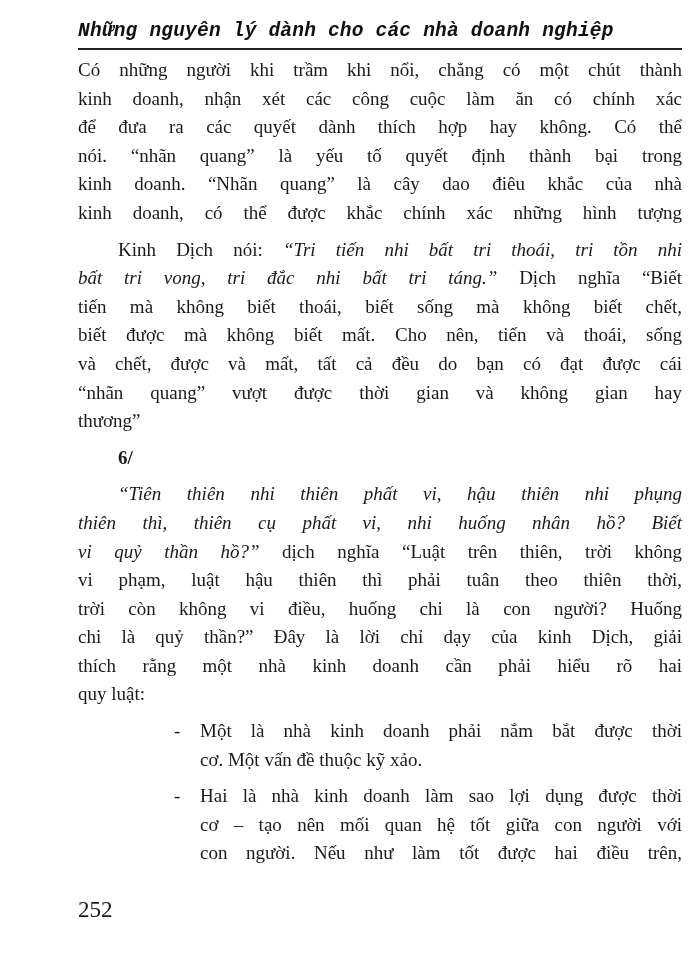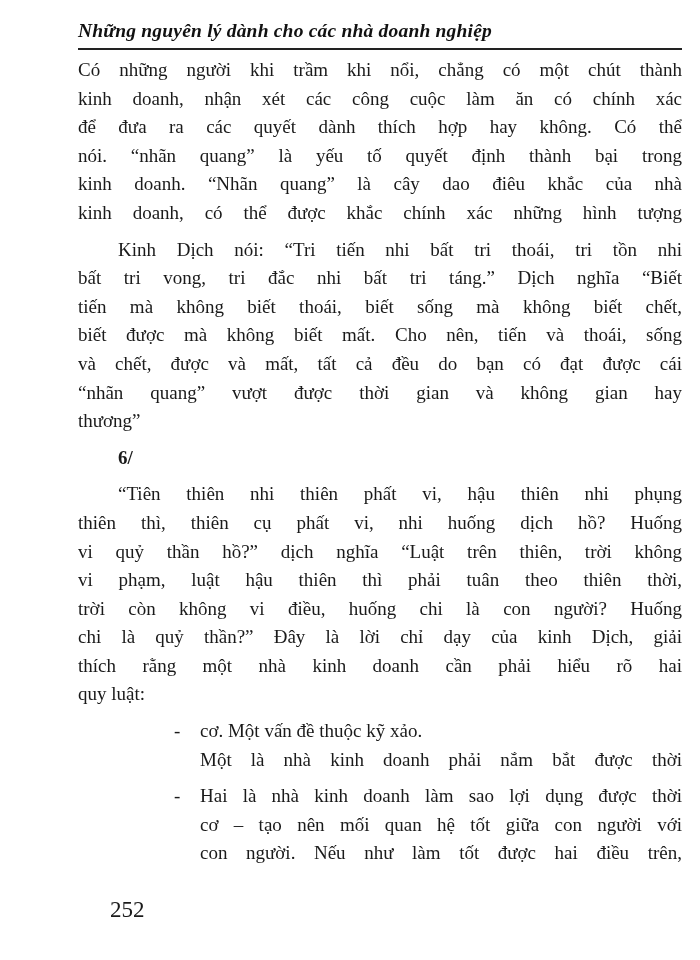--- a/index.html
+++ b/index.html
@@ -6,43 +6,43 @@
   body {
     width: 700px; height: 960px; background: #ffffff; position: relative;
     overflow: hidden; color: #1a1a1a;
     font-family: "DejaVu Serif", "Liberation Serif", serif;
   }
   .header {
     position: absolute; left: 78px; top: 16px; width: 604px; height: 32px;
   }
   .header-title {
     position: absolute; left: 0; top: 4px;
-    font-family: Liberation Serif, serif; font-style: italic; font-weight: bold;
+    font-family: Liberation Mono, monospace; font-style: italic; font-weight: bold;
     font-size: 19.5px; letter-spacing: 0.2px; color: #111;
     white-space: nowrap;
   }
   .header-rule {
     position: absolute; left: 0; top: 32px; width: 604px; height: 2px; background: #222;
   }
   .body-text {
     position: absolute; left: 78px; top: 56px; width: 604px;
     font-family: "Liberation Serif", serif; font-size: 19px; line-height: 28.6px;
   }
   .line { display: block; white-space: nowrap; height: 28.6px; }
   .justify { text-align: justify; text-align-last: justify; white-space: normal; }
   .indent { padding-left: 40px; }
   .gap { height: 8px; }
-  .it { }
+  .it { font-style: italic; }
   .heading { font-weight: bold; padding-left: 40px; }
   .bullets { margin-left: 96px; width: 508px; }
   .bullet-item { position: relative; padding-left: 26px; }
   .bullet-mark { position: absolute; left: 0; top: 0; }
   .page-number {
     position: absolute; left: 78px; top: 897px;
-    font-family: "Liberation Serif", serif; font-size: 23px; margin-left: 32px;
+    font-family: "Liberation Serif", serif; font-size: 23px;
   }
 </style>
 </head>
 <body>
 
 <div class="header">
   <div class="header-title">Những nguyên lý dành cho các nhà doanh nghiệp</div>
   <div class="header-rule"></div>
 </div>
 
@@ -67,35 +67,35 @@
     <span class="line justify">“nhãn quang” vượt được thời gian và không gian hay</span>
     <span class="line">thương”</span>
   </div>
   <div class="gap"></div>
 
   <span class="line heading">6/</span>
   <div class="gap"></div>
 
   <div>
     <span class="line justify indent it">“Tiên thiên nhi thiên phất vi, hậu thiên nhi phụng</span>
-    <span class="line justify it">thiên thì, thiên cụ phất vi, nhi huống dịch hồ? Huống</span>
+    <span class="line justify it">thiên thì, thiên cụ phất vi, nhi huống nhân hồ? Biết</span>
     <span class="line justify"><span class="it">vi quỷ thần hồ?”</span><span> dịch nghĩa “Luật trên thiên, trời không</span></span>
     <span class="line justify">vi phạm, luật hậu thiên thì phải tuân theo thiên thời,</span>
     <span class="line justify">trời còn không vi điều, huống chi là con người? Huống</span>
     <span class="line justify">chi là quỷ thần?” Đây là lời chỉ dạy của kinh Dịch, giải</span>
     <span class="line justify">thích rằng một nhà kinh doanh cần phải hiểu rõ hai</span>
     <span class="line">quy  luật:</span>
   </div>
   <div class="gap"></div>
 
   <div class="bullets">
     <div class="bullet-item">
       <span class="bullet-mark">-</span>
+      <span class="line justify">Một là nhà kinh doanh phải nắm bắt được thời</span>
       <span class="line">cơ. Một vấn đề thuộc kỹ xảo.</span>
-      <span class="line justify">Một là nhà kinh doanh phải nắm bắt được thời</span>
     </div>
     <div class="gap"></div>
     <div class="bullet-item">
       <span class="bullet-mark">-</span>
       <span class="line justify">Hai là nhà kinh doanh làm sao lợi dụng được thời</span>
       <span class="line justify">cơ – tạo nên mối quan hệ tốt giữa con người với</span>
       <span class="line justify">con người. Nếu như làm tốt được hai điều trên,</span>
     </div>
   </div>
 </div>

